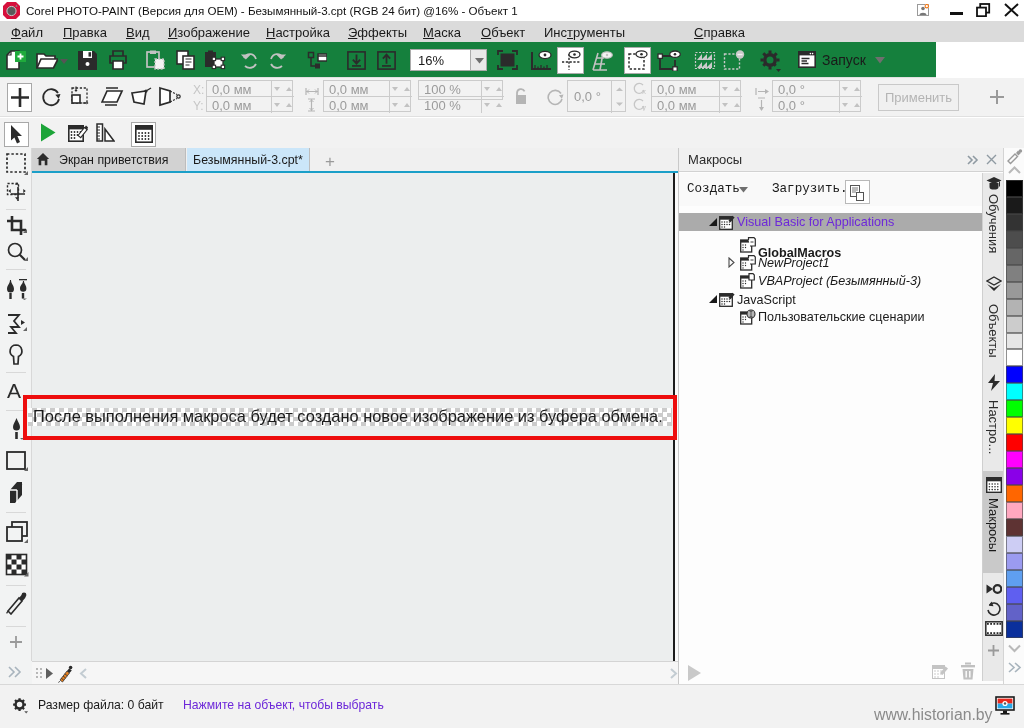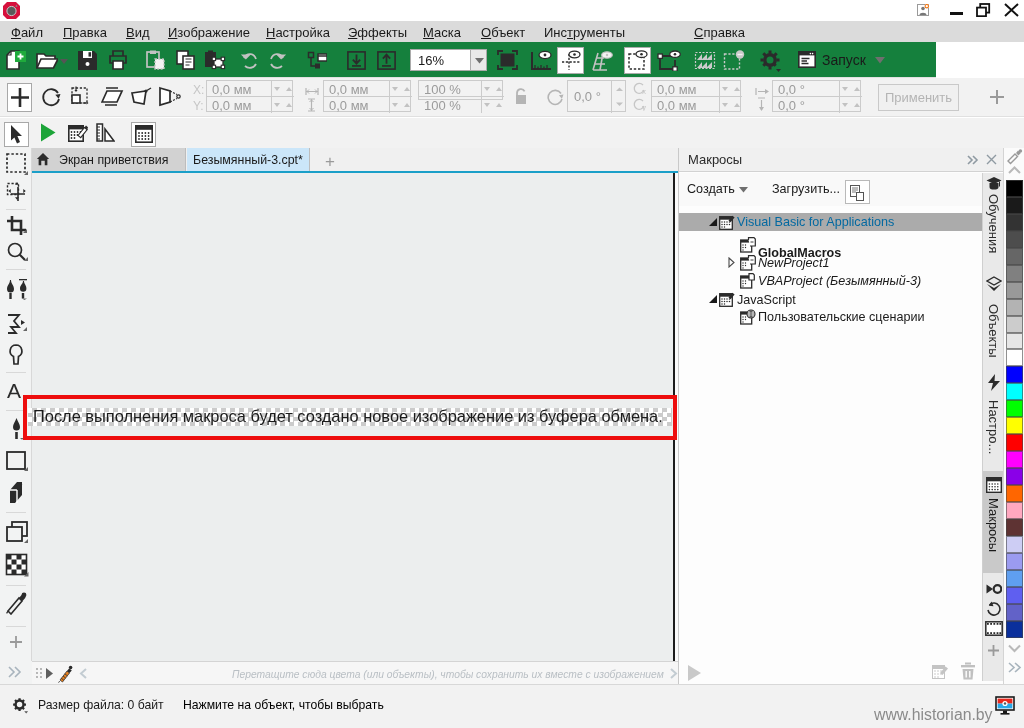--- a/index.html
+++ b/index.html
@@ -11,20 +11,21 @@
 </style>
 </head>
 <body>
 
 <div class="abs" style="left:0;top:0;width:1024px;height:21px;background:#ffffff;">
   <svg class="abs" style="left:3px;top:2px;" width="17" height="17" viewBox="0 0 17 17">
     <path d="M4 0 H13 L17 4 V13 L13 17 H4 L0 13 V4 Z" fill="#d6103c"></path>
     <circle cx="8.5" cy="9" r="4.6" fill="#5a5a5a" stroke="#c9c9c9" stroke-width="1"></circle>
     <path d="M12.2 4.6 L13.6 2.6 L14.4 4.9 Z" fill="#888"></path>
   </svg>
+  <div class="abs" style="left:26px;top:4px;font-size:11.6px;color:#111;">Corel PHOTO-PAINT (Версия для OEM) - Безымянный-3.cpt (RGB 24 бит) @16% - Объект 1</div>
 
   <svg class="abs" style="left:917px;top:4px;" width="12" height="12" viewBox="0 0 12 12">
     <rect x="0.5" y="0.5" width="11" height="11" fill="none" stroke="#9a9a9a"></rect>
     <circle cx="6" cy="4.5" r="1.8" fill="#777"></circle>
     <path d="M2.5 11 C2.5 8 9.5 8 9.5 11 Z" fill="#777"></path>
     <circle cx="9.8" cy="2.2" r="2.2" fill="#ffffff"></circle>
     <circle cx="9.8" cy="2.2" r="1.7" fill="none" stroke="#f07818" stroke-width="1.1"></circle>
   </svg>
 
   <div class="abs" style="left:950px;top:12px;width:13px;height:3px;background:#111;"></div>
@@ -604,42 +605,41 @@
     <path d="M2 15 L9 6 L11.5 8 L4.5 17 Z" fill="#e8801e"></path>
     <path d="M2 15 L9 6 L11.5 8 L4.5 17 Z" fill="none" stroke="#3a3a3a" stroke-width="0.8"></path>
     <path d="M3.2 13.2 l2.6 2 M5 11 l2.6 2 M6.8 8.8 l2.6 2" stroke="#3a3a3a" stroke-width="0.9"></path>
     <path d="M9 6 l2-2.6 2.8 2.2 -2.3 2.4 Z" fill="#2b2b2b"></path>
     <circle cx="12.6" cy="2.6" r="1.8" fill="#2b2b2b"></circle>
     <path d="M1.6 16.2 l-1 1.4" stroke="#3a3a3a"></path>
   </svg>
   <svg class="abs" style="left:47px;top:6px;" width="8" height="11" viewBox="0 0 8 11">
       <path d="M7 1 L2 5.5 L7 10" stroke="#c3ccd2" stroke-width="2" fill="none"></path>
     </svg>
-  <div class="abs" style="left:200px;top:7px;font-size:10.3px;font-style:italic;color:#b9bfc4;white-space:nowrap;">Перетащите сюда цвета (или объекты), чтобы сохранить их вместе с изображением</div>
   <svg class="abs" style="left:638px;top:6px;" width="8" height="11" viewBox="0 0 8 11">
       <path d="M1 1 L6 5.5 L1 10" stroke="#c3ccd2" stroke-width="2" fill="none"></path>
     </svg>
   <svg class="abs" style="left:654px;top:7px;" width="12" height="10" viewBox="0 0 12 10">
       <path d="M1 1 L5 5 L1 9 M6 1 L10 5 L6 9" stroke="#a8b4bd" stroke-width="1.5" fill="none"></path>
     </svg>
 </div>
 
 <div id="docker" class="abs" style="left:678px;top:148px;width:325px;height:536px;background:#fdfdfd;border-left:1px solid #c9c9c9;">
 
   <div class="abs" style="left:0;top:0;width:325px;height:24px;background:#f0f0f0;border-bottom:1px solid #d2d2d2;">
     <div class="abs" style="left:9px;top:4px;font-size:13px;color:#2b2b2b;">Макросы</div>
     <svg class="abs" style="left:288px;top:7px;" width="13" height="10" viewBox="0 0 13 10">
         <path d="M1 1 L5 5 L1 9 M6 1 L10 5 L6 9" stroke="#8f9aa2" stroke-width="1.6" fill="none"></path>
       </svg>
     <svg class="abs" style="left:307px;top:6px;" width="11" height="11" viewBox="0 0 11 11">
         <path d="M1 1 L10 10 M10 1 L1 10" stroke="#8f9aa2" stroke-width="1.4" fill="none"></path>
       </svg>
   </div>
 
-  <div class="abs" style="left:0;top:25px;width:304px;height:33px;background:#f9f9f9;">
+  <div class="abs" style="left:0;top:25px;width:304px;height:33px;background:#f9f9f9;font-family:Liberation Mono, monospace;">
     <div class="abs" style="left:8px;top:9px;font-size:12.6px;color:#1a1a1a;">Создать</div>
     <svg class="abs" style="left:60px;top:14px;" width="9" height="6" viewBox="0 0 9 6">
         <path d="M0 0 L9 0 L4.5 5.5 Z" fill="#6f6f6f"></path>
       </svg>
     <div class="abs" style="left:93px;top:9px;font-size:12.6px;color:#1a1a1a;">Загрузить...</div>
     <div class="abs" style="left:166px;top:7px;width:25px;height:24px;background:#fff;border:1px solid #b9b9b9;">
       <svg style="margin:4px 0 0 4px;" width="15" height="16" viewBox="0 0 15 16">
         <rect x="0.5" y="0.5" width="9" height="11" fill="#fff" stroke="#555"></rect>
         <path d="M2 3 h6 M2 5 h6 M2 7 h4" stroke="#555" stroke-width="0.8"></path>
         <rect x="6.5" y="7.5" width="7" height="8" fill="#fff" stroke="#555"></rect>
@@ -663,21 +663,21 @@
           <circle cx="10.5" cy="7" r="0.75"></circle>
           <circle cx="3" cy="9.5" r="0.75"></circle>
           <circle cx="5.5" cy="9.5" r="0.75"></circle>
           <circle cx="8" cy="9.5" r="0.75"></circle>
           <circle cx="10.5" cy="9.5" r="0.75"></circle>
           <circle cx="3" cy="12" r="0.75"></circle>
           <circle cx="5.5" cy="12" r="0.75"></circle>
         </g>
       <path d="M9.5 5.5 L13.5 0.8 L15.6 2.5 L11.6 7.2 Z" fill="#2b2b2b"></path>
     </svg>
-    <div class="abs" style="left:58px;top:9px;color:#0369a1;">Visual Basic for Applications</div>
+    <div class="abs" style="left:58px;top:9px;color:#6d28d9;">Visual Basic for Applications</div>
 
     <svg class="abs" style="left:61px;top:31px;" width="16" height="16" viewBox="0 0 16 16">
       <rect x="0.7" y="3" width="11" height="12" fill="#fff" stroke="#2b2b2b" stroke-width="1.3"></rect>
       <rect x="0.7" y="3" width="11" height="2.6" fill="#2b2b2b"></rect>
       <g fill="#2b2b2b">
           <circle cx="3" cy="8" r="0.7"></circle>
           <circle cx="5.5" cy="8" r="0.7"></circle>
           <circle cx="3" cy="10.5" r="0.7"></circle>
           <circle cx="5.5" cy="10.5" r="0.7"></circle>
           <circle cx="3" cy="13" r="0.7"></circle>
@@ -912,21 +912,21 @@
   <svg class="abs" style="left:12px;top:12px;" width="17" height="17" viewBox="0 0 18 18">
     <g fill="#2b2b2b">
       <circle cx="8" cy="8" r="4.2" fill="none" stroke="#2b2b2b" stroke-width="2.6"></circle>
       <g stroke="#2b2b2b" stroke-width="2.4">
         <path d="M8 1.2 v2.4 M8 12.4 v2.4 M1.2 8 h2.4 M12.4 8 h2.4 M3.2 3.2 l1.7 1.7 M11.1 11.1 l1.7 1.7 M12.8 3.2 l-1.7 1.7 M4.9 11.1 l-1.7 1.7"></path>
       </g>
       <path d="M13 15 h4 l-2 2.6 Z" fill="#555"></path>
     </g>
   </svg>
   <div class="abs" style="left:38px;top:13px;font-size:12.2px;color:#1a1a1a;">Размер файла: 0 байт</div>
-  <div class="abs" style="left:183px;top:13px;font-size:12.2px;color:#000000;">Нажмите на объект, чтобы выбрать</div>
+  <div class="abs" style="left:183px;top:13px;font-size:12.2px;color:#6d28d9;">Нажмите на объект, чтобы выбрать</div>
   <div class="abs" style="left:874px;top:21px;font-size:15.8px;color:#8a8a8a;">www.historian.by</div>
   <svg class="abs" style="left:995px;top:11px;" width="20" height="19" viewBox="0 0 20 19">
     <rect x="1" y="1" width="18" height="13" fill="#fff" stroke="#1a1a1a" stroke-width="1.6"></rect>
     <rect x="2.6" y="2.6" width="14.8" height="5" fill="#e8281e"></rect>
     <rect x="2.6" y="7.6" width="14.8" height="4.8" fill="#28a8e8"></rect>
     <circle cx="10" cy="7.5" r="2.6" fill="#fff"></circle>
     <circle cx="10" cy="7.5" r="1.2" fill="#555"></circle>
     <rect x="8" y="14.6" width="4" height="2.4" fill="#1a1a1a"></rect>
     <rect x="5.5" y="17" width="9" height="1.6" fill="#1a1a1a"></rect>
   </svg>

